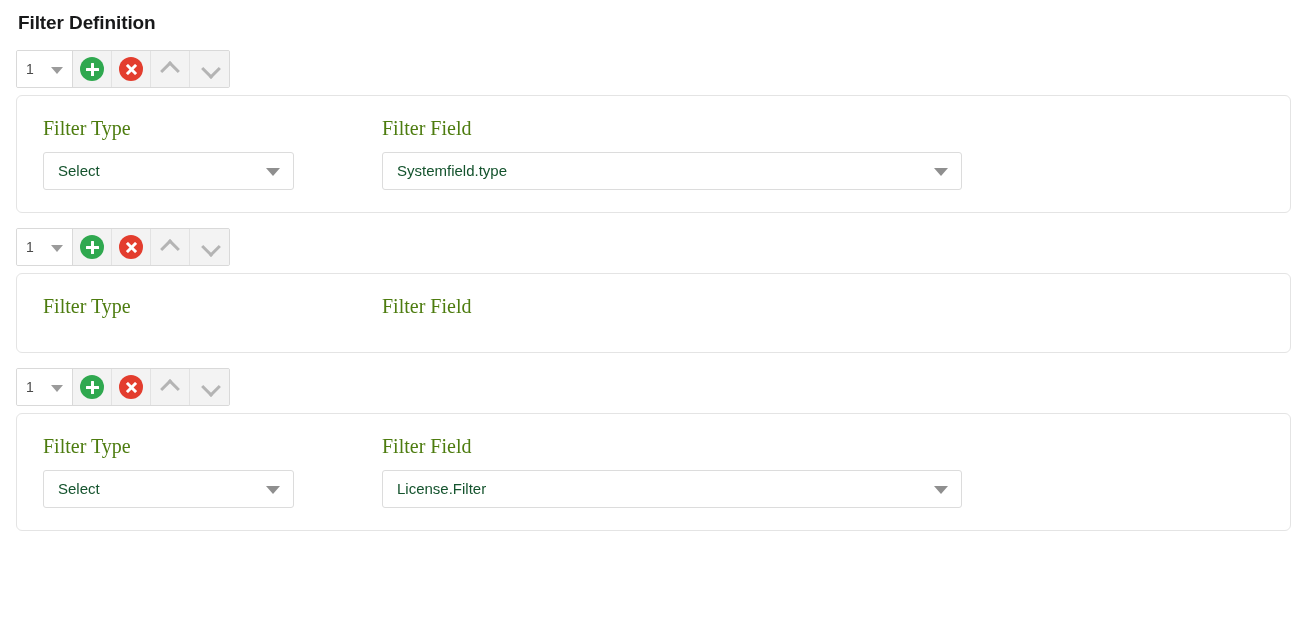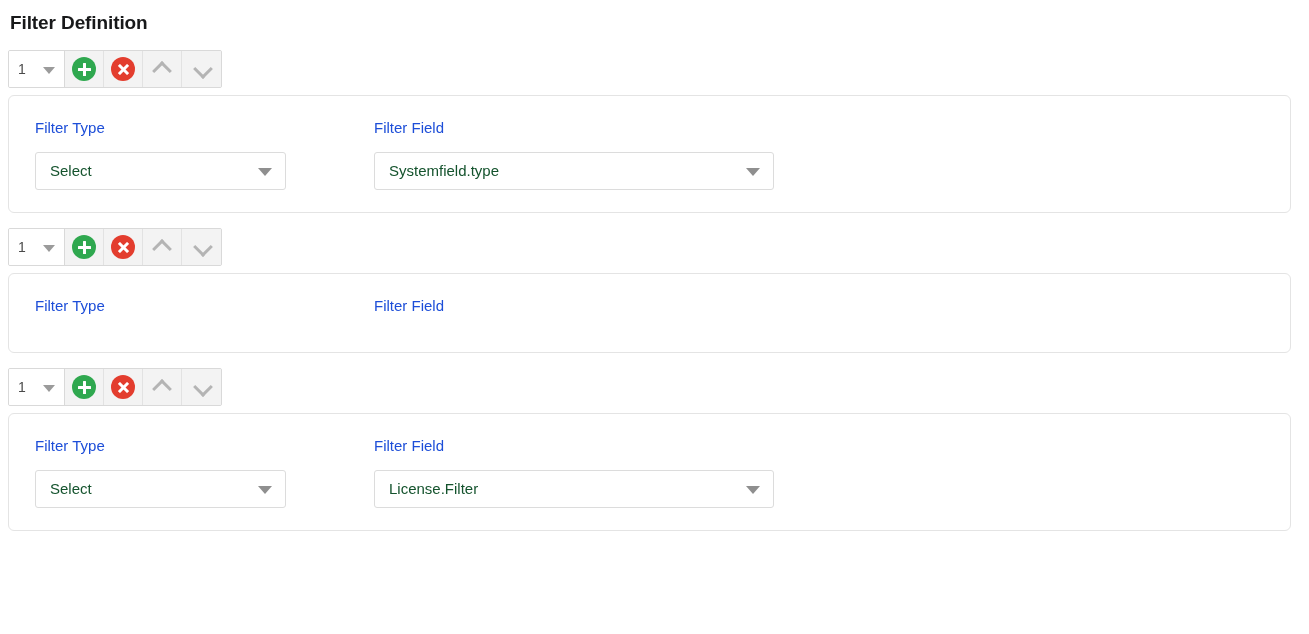--- a/index.html
+++ b/index.html
@@ -14,21 +14,21 @@
     font-family: "Liberation Sans", sans-serif;
     color: #3c3c3c;
     -webkit-font-smoothing: antialiased;
   }
 
   .page {
     position: relative;
     width: 1309px;
     height: 634px;
     box-sizing: border-box;
-    padding: 0 18px 0 8px;
+    padding: 0 18px 0 16px;
     border-radius: 13px;
   }
 
   .page-title {
     font-size: 19px;
     font-weight: bold;
     color: #18191a;
     letter-spacing: -0.1px;
     margin: 0;
     padding: 11px 0 0 2px;
@@ -154,41 +154,42 @@
     padding: 23px 0 22px 26px;
     display: flex;
     align-items: flex-start;
   }
 
   .field-block { box-sizing: border-box; }
   .field-block.type  { width: 339px; }
   .field-block.field { width: 500px; }
 
   .field-label {
-    font-size: 15px;
-    color: #1d4ed8;
+    font-size: 20px;
+    color: #4d7c0f;
     line-height: 18px;
     margin-bottom: 15px;
     display: block;
+    font-family: Liberation Serif, serif;
   }
 
   .select-control {
     position: relative;
     height: 38px;
     border: 1px solid #dcdcdc;
     border-radius: 3px;
     background: #ffffff;
     box-sizing: border-box;
     display: flex;
     align-items: center;
     padding: 0 34px 0 14px;
     cursor: pointer;
   }
   .field-block.type  .select-control { width: 251px; }
-  .field-block.field .select-control { width: 400px; }
+  .field-block.field .select-control { width: 580px; }
 
   .select-value {
     font-size: 15px;
     color: #14532d;
     line-height: 18px;
     white-space: nowrap;
     overflow: hidden;
     text-overflow: ellipsis;
   }
 

